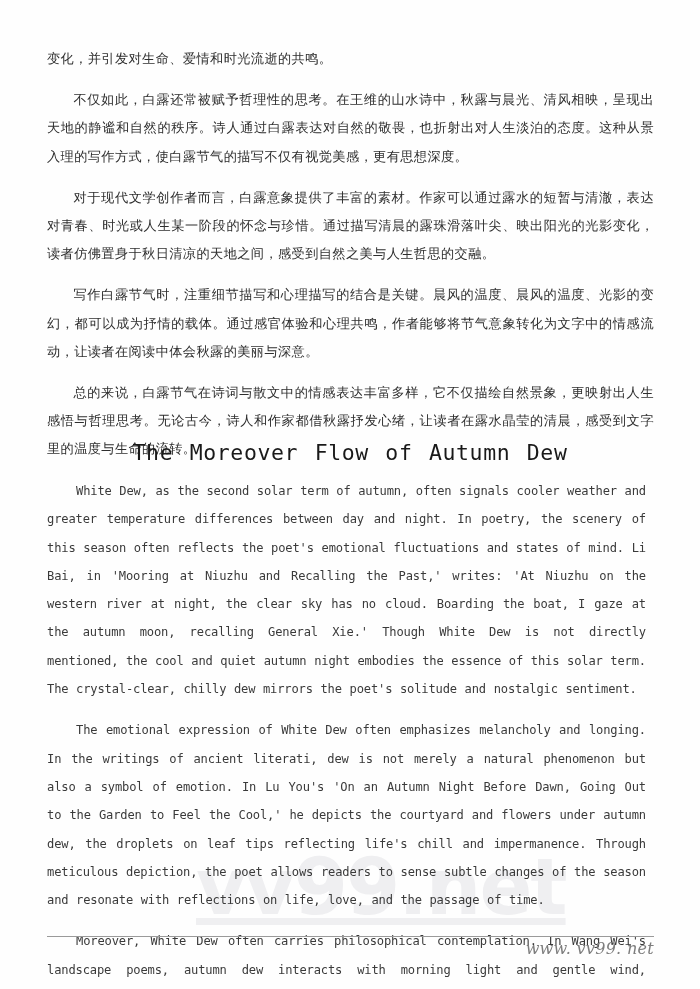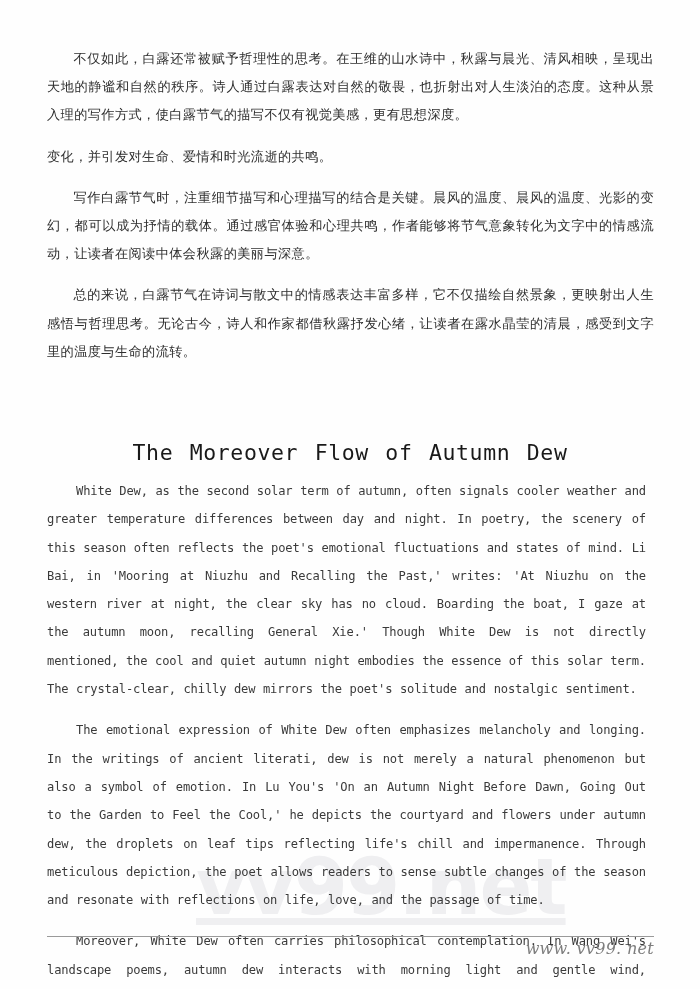--- a/index.html
+++ b/index.html
@@ -143,22 +143,23 @@
 </head>
 <body>
 
 <div class="page">
 
   <div class="watermark">vv99.net</div>
 
   <div class="content">
 
     <div class="cn-block">
+      <p class="cn-p">变化，并引发对生命、爱情和时光流逝的共鸣。</p>
       <p class="cn-p indent">不仅如此，白露还常被赋予哲理性的思考。在王维的山水诗中，秋露与晨光、清风相映，呈现出天地的静谧和自然的秩序。诗人通过白露表达对自然的敬畏，也折射出对人生淡泊的态度。这种从景入理的写作方式，使白露节气的描写不仅有视觉美感，更有思想深度。</p>
-      <p class="cn-p">变化，并引发对生命、爱情和时光流逝的共鸣。</p>
+      <p class="cn-p indent">对于现代文学创作者而言，白露意象提供了丰富的素材。作家可以通过露水的短暂与清澈，表达对青春、时光或人生某一阶段的怀念与珍惜。通过描写清晨的露珠滑落叶尖、映出阳光的光影变化，读者仿佛置身于秋日清凉的天地之间，感受到自然之美与人生哲思的交融。</p>
       <p class="cn-p indent">写作白露节气时，注重细节描写和心理描写的结合是关键。晨风的温度、晨风的温度、光影的变幻，都可以成为抒情的载体。通过感官体验和心理共鸣，作者能够将节气意象转化为文字中的情感流动，让读者在阅读中体会秋露的美丽与深意。</p>
       <p class="cn-p indent">总的来说，白露节气在诗词与散文中的情感表达丰富多样，它不仅描绘自然景象，更映射出人生感悟与哲理思考。无论古今，诗人和作家都借秋露抒发心绪，让读者在露水晶莹的清晨，感受到文字里的温度与生命的流转。</p>
     </div>
 
     <h1 class="en-title">The Moreover Flow of Autumn Dew</h1>
 
     <div class="en-block">
       <p class="en-p">White Dew, as the second solar term of autumn, often signals cooler weather and greater temperature differences between day and night. In poetry, the scenery of this season often reflects the poet's emotional fluctuations and states of mind. Li Bai, in 'Mooring at Niuzhu and Recalling the Past,' writes: 'At Niuzhu on the western river at night, the clear sky has no cloud. Boarding the boat, I gaze at the autumn moon, recalling General Xie.' Though White Dew is not directly mentioned, the cool and quiet autumn night embodies the essence of this solar term. The crystal-clear, chilly dew mirrors the poet's solitude and nostalgic sentiment.</p>
       <p class="en-p">The emotional expression of White Dew often emphasizes melancholy and longing. In the writings of ancient literati, dew is not merely a natural phenomenon but also a symbol of emotion. In Lu You's 'On an Autumn Night Before Dawn, Going Out to the Garden to Feel the Cool,' he depicts the courtyard and flowers under autumn dew, the droplets on leaf tips reflecting life's chill and impermanence. Through meticulous depiction, the poet allows readers to sense subtle changes of the season and resonate with reflections on life, love, and the passage of time.</p>
       <p class="en-p">Moreover, White Dew often carries philosophical contemplation. In Wang Wei's landscape poems, autumn dew interacts with morning light and gentle wind, presenting the tranquility of nature and the order of the universe. Through White Dew, the poet expresses reverence for nature while reflecting a detached attitude toward life. This approach, moving from scenery to philosophy, renders White Dew not only visually</p>

